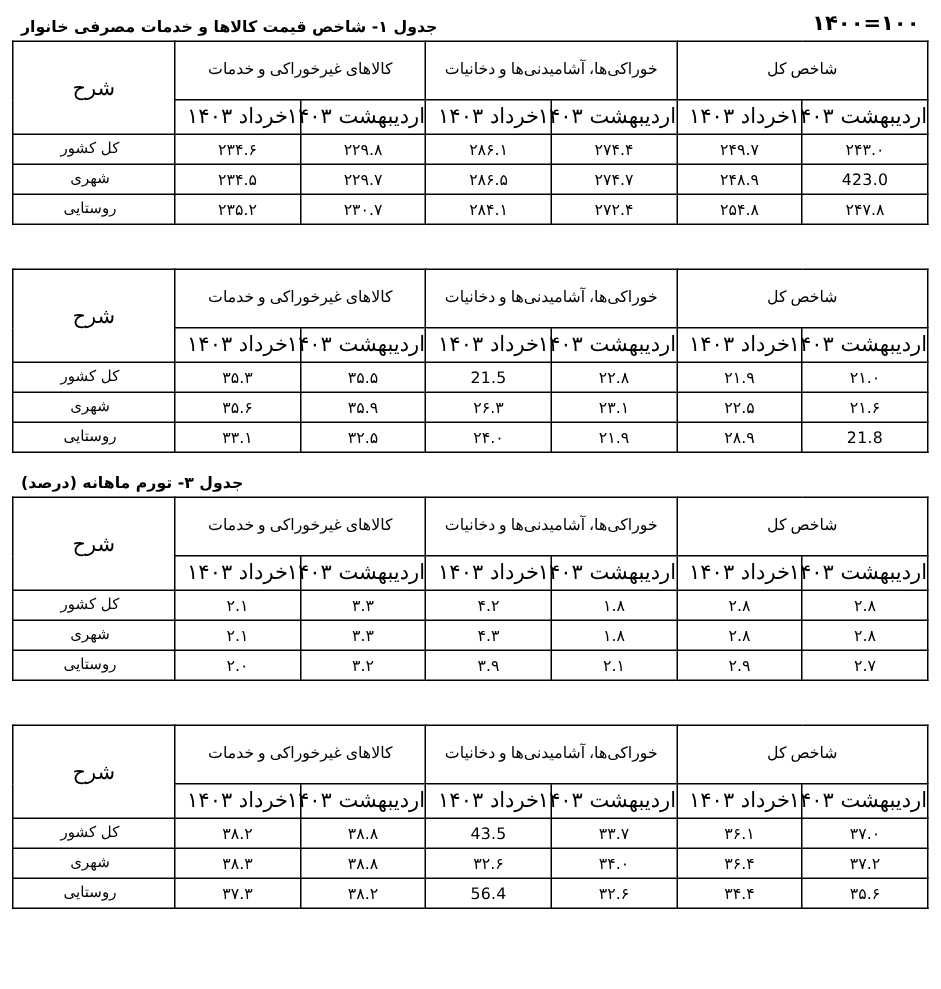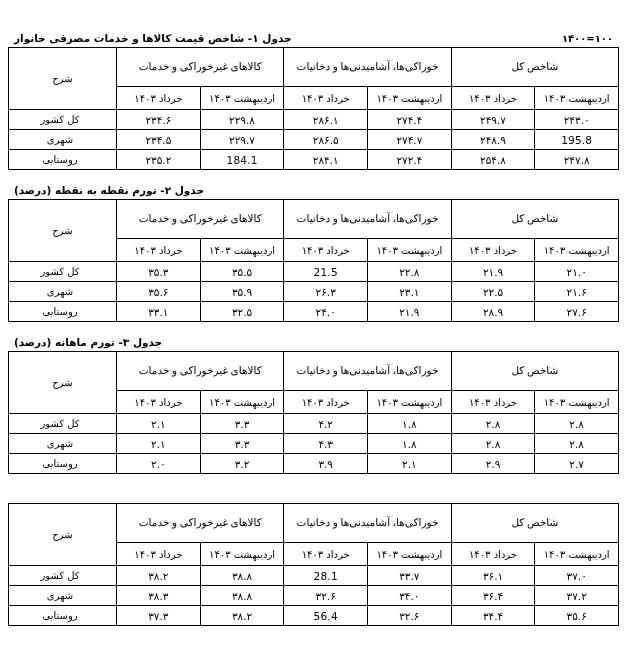--- a/index.html
+++ b/index.html
@@ -13,42 +13,42 @@
     height: 659px;
     font-family: "DejaVu Sans", "Liberation Sans", sans-serif;
     color: #000000;
     direction: rtl;
     overflow: hidden;
   }
   .page {
     width: 627px;
     height: 659px;
     box-sizing: border-box;
-    padding: 28px 8px 4px 8px;
+    padding: 8px 8px 4px 8px;
     position: relative;
   }
   .table-block {
     margin-bottom: 10px;
   }
   .caption-row {
     display: flex;
     flex-direction: row-reverse;
     justify-content: space-between;
     align-items: flex-end;
     padding: 0 6px 3px 6px;
     height: 16px;
   }
   .table-title {
     font-size: 10.5px;
     font-weight: bold;
     white-space: nowrap;
     letter-spacing: 0;
   }
   .base-note {
-    font-size: 10px;
+    font-size: 14px;
     font-weight: bold;
     direction: ltr;
     unicode-bidi: isolate;
     white-space: nowrap;
   }
   .spacer-note {
     width: 1px;
     height: 1px;
   }
   table.cpi {
@@ -70,26 +70,26 @@
     height: 38px;
     font-weight: normal;
     font-size: 10.5px;
     line-height: 1.35;
     padding: 0 4px;
     font-family: Liberation Serif, serif;
   }
   table.cpi th.sub {
     height: 22px;
     font-weight: normal;
-    font-size: 10px;
+    font-size: 14px;
     white-space: nowrap;
   }
   table.cpi th.desc {
     font-weight: normal;
-    font-size: 10px;
+    font-size: 14px;
     width: 107px;
   }
   table.cpi td.rowlabel {
     padding-right: 5px;
     font-size: 10px;
     height: 19px;
     white-space: nowrap;
   }
   table.cpi td.val {
     height: 19px;
@@ -128,43 +128,42 @@
             <tr>
               <td class="val">۲۴۳.۰</td>
               <td class="val">۲۴۹.۷</td>
               <td class="val">۲۷۴.۴</td>
               <td class="val">۲۸۶.۱</td>
               <td class="val">۲۲۹.۸</td>
               <td class="val">۲۳۴.۶</td>
               <td class="rowlabel">کل کشور</td>
             </tr>
             <tr>
-              <td class="val">195.8</td>
+              <td class="val">423.0</td>
               <td class="val">۲۴۸.۹</td>
               <td class="val">۲۷۴.۷</td>
               <td class="val">۲۸۶.۵</td>
               <td class="val">۲۲۹.۷</td>
               <td class="val">۲۳۴.۵</td>
               <td class="rowlabel">شهری</td>
             </tr>
             <tr>
               <td class="val">۲۴۷.۸</td>
               <td class="val">۲۵۴.۸</td>
               <td class="val">۲۷۲.۴</td>
               <td class="val">۲۸۴.۱</td>
-              <td class="val">184.1</td>
+              <td class="val">۲۳۰.۷</td>
               <td class="val">۲۳۵.۲</td>
               <td class="rowlabel">روستایی</td>
             </tr>
           </tbody>
         </table>
       </div>
       <div class="table-block">
         <div class="caption-row">
-          <div class="table-title">جدول ۲-  تورم نقطه به نقطه (درصد)</div>
           <div class="spacer-note"></div>
         </div>
         <table class="cpi">
           <thead>
             <tr>
               <th class="grp" colspan="2">شاخص کل</th>
               <th class="grp" colspan="2">خوراکی‌ها، آشامیدنی‌ها و دخانیات</th>
               <th class="grp" colspan="2">کالاهای غیرخوراکی و خدمات</th>
               <th class="desc" rowspan="2">شرح</th>
             </tr>
@@ -190,21 +189,21 @@
             <tr>
               <td class="val">۲۱.۶</td>
               <td class="val">۲۲.۵</td>
               <td class="val">۲۳.۱</td>
               <td class="val">۲۶.۳</td>
               <td class="val">۳۵.۹</td>
               <td class="val">۳۵.۶</td>
               <td class="rowlabel">شهری</td>
             </tr>
             <tr>
-              <td class="val">۲۷.۶</td>
+              <td class="val">21.8</td>
               <td class="val">۲۸.۹</td>
               <td class="val">۲۱.۹</td>
               <td class="val">۲۴.۰</td>
               <td class="val">۳۲.۵</td>
               <td class="val">۳۳.۱</td>
               <td class="rowlabel">روستایی</td>
             </tr>
           </tbody>
         </table>
       </div>
@@ -280,21 +279,21 @@
               <th class="sub">خرداد ۱۴۰۳</th>
               <th class="sub">اردیبهشت ۱۴۰۳</th>
               <th class="sub">خرداد ۱۴۰۳</th>
             </tr>
           </thead>
           <tbody>
             <tr>
               <td class="val">۳۷.۰</td>
               <td class="val">۳۶.۱</td>
               <td class="val">۳۳.۷</td>
-              <td class="val">28.1</td>
+              <td class="val">43.5</td>
               <td class="val">۳۸.۸</td>
               <td class="val">۳۸.۲</td>
               <td class="rowlabel">کل کشور</td>
             </tr>
             <tr>
               <td class="val">۳۷.۲</td>
               <td class="val">۳۶.۴</td>
               <td class="val">۳۴.۰</td>
               <td class="val">۳۲.۶</td>
               <td class="val">۳۸.۸</td>

